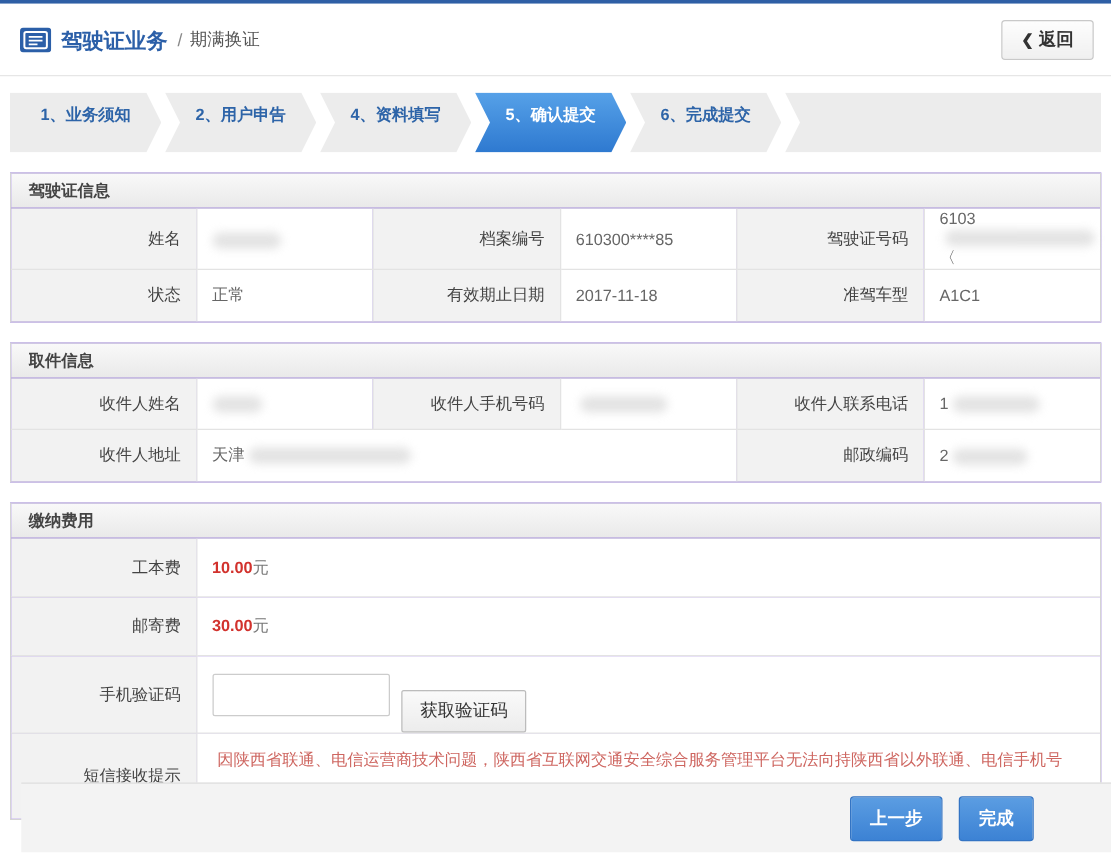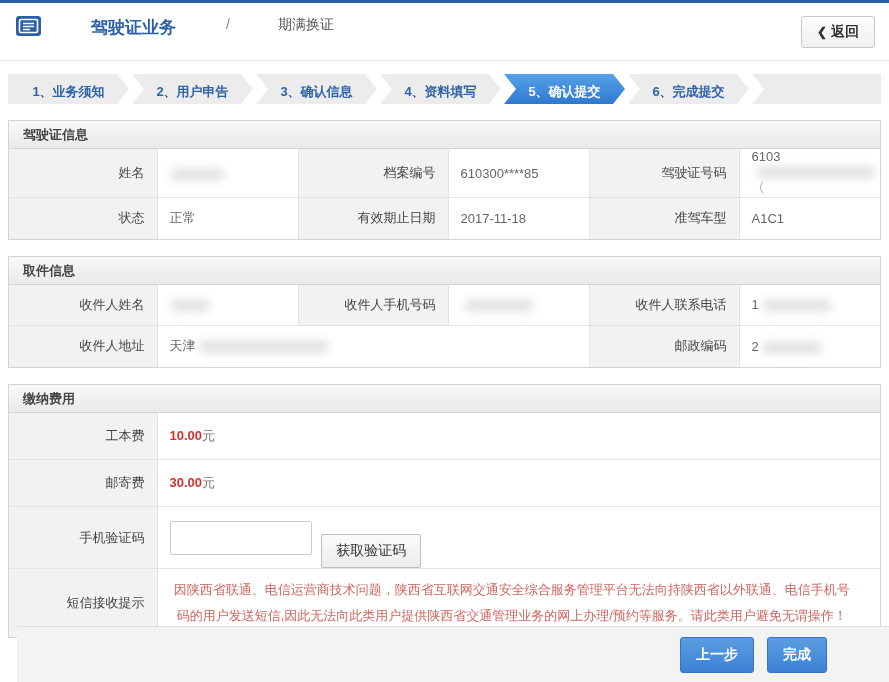--- a/index.html
+++ b/index.html
@@ -9,45 +9,44 @@
     background: #ffffff;
     color: #555;
     font-size: 13px;
     overflow: hidden;
     position: relative;
   }
   .top-accent { height: 3px; background: #2e5fa5; }
 
   
   .page-header {
-    display: flex; 
+    display: flex; align-items: center;
     padding: 13px 14px 12px 16px;
     border-bottom: 1px solid #e6e6e6;
     background: #fff;
-    gap: 42px;
   }
   .hdr-icon {
     width: 25px; height: 20px; margin-right: 8px; flex: 0 0 auto;
   }
   .hdr-title { color: #2b5fa8; font-size: 17px; font-weight: bold; }
   .hdr-divider { color: #888; font-size: 14px; margin: 0 6px 0 8px; }
   .hdr-subtitle { color: #555; font-size: 14px; }
   .spacer { flex: 1; }
   .back-btn {
     display: inline-flex; align-items: center; gap: 4px;
     background: linear-gradient(#fdfdfd, #f0f0f0);
     border: 1px solid #c9c9c9; border-radius: 3px;
     padding: 6px 15px; font-size: 14px; color: #333; font-weight: bold;
     cursor: pointer;
   }
   .back-btn .chev { font-size: 12px; color: #333; }
 
   
   .steps {
-    display: flex; margin: 13px 8px 0 8px; height: 30px;
+    display: flex; margin: 13px 8px 0 8px; height: 48px;
   }
   .step {
     flex: 0 0 121px; background: #ececec;
     color: #2d64a8; font-weight: bold; font-size: 13px;
     text-align: center; line-height: 35px;
     margin-right: 3px;
     clip-path: polygon(0 0, calc(100% - 12px) 0, 100% 50%, calc(100% - 12px) 100%, 0 100%, 12px 50%);
   }
   .step.first {
     clip-path: polygon(0 0, calc(100% - 12px) 0, 100% 50%, calc(100% - 12px) 100%, 0 100%);
@@ -150,21 +149,20 @@
   <span class="spacer"></span>
   <button class="back-btn">
     <span class="chev">❮</span>
     <span>返回</span>
   </button>
 </div>
 
 <div class="steps">
   <div class="step first">1、业务须知</div>
   <div class="step">2、用户申告</div>
-  <div class="step">3、确认信息</div>
   <div class="step">4、资料填写</div>
   <div class="step active">5、确认提交</div>
   <div class="step">6、完成提交</div>
   <div class="step-filler"></div>
 </div>
 
 <div class="section">
   <div class="section-header">驾驶证信息</div>
   <table>
     <colgroup>

